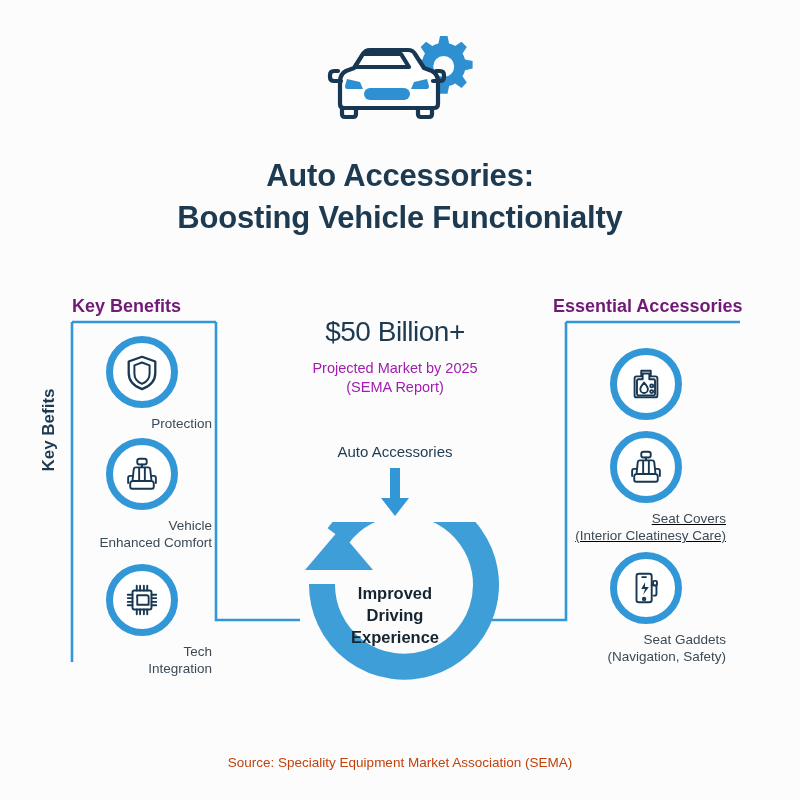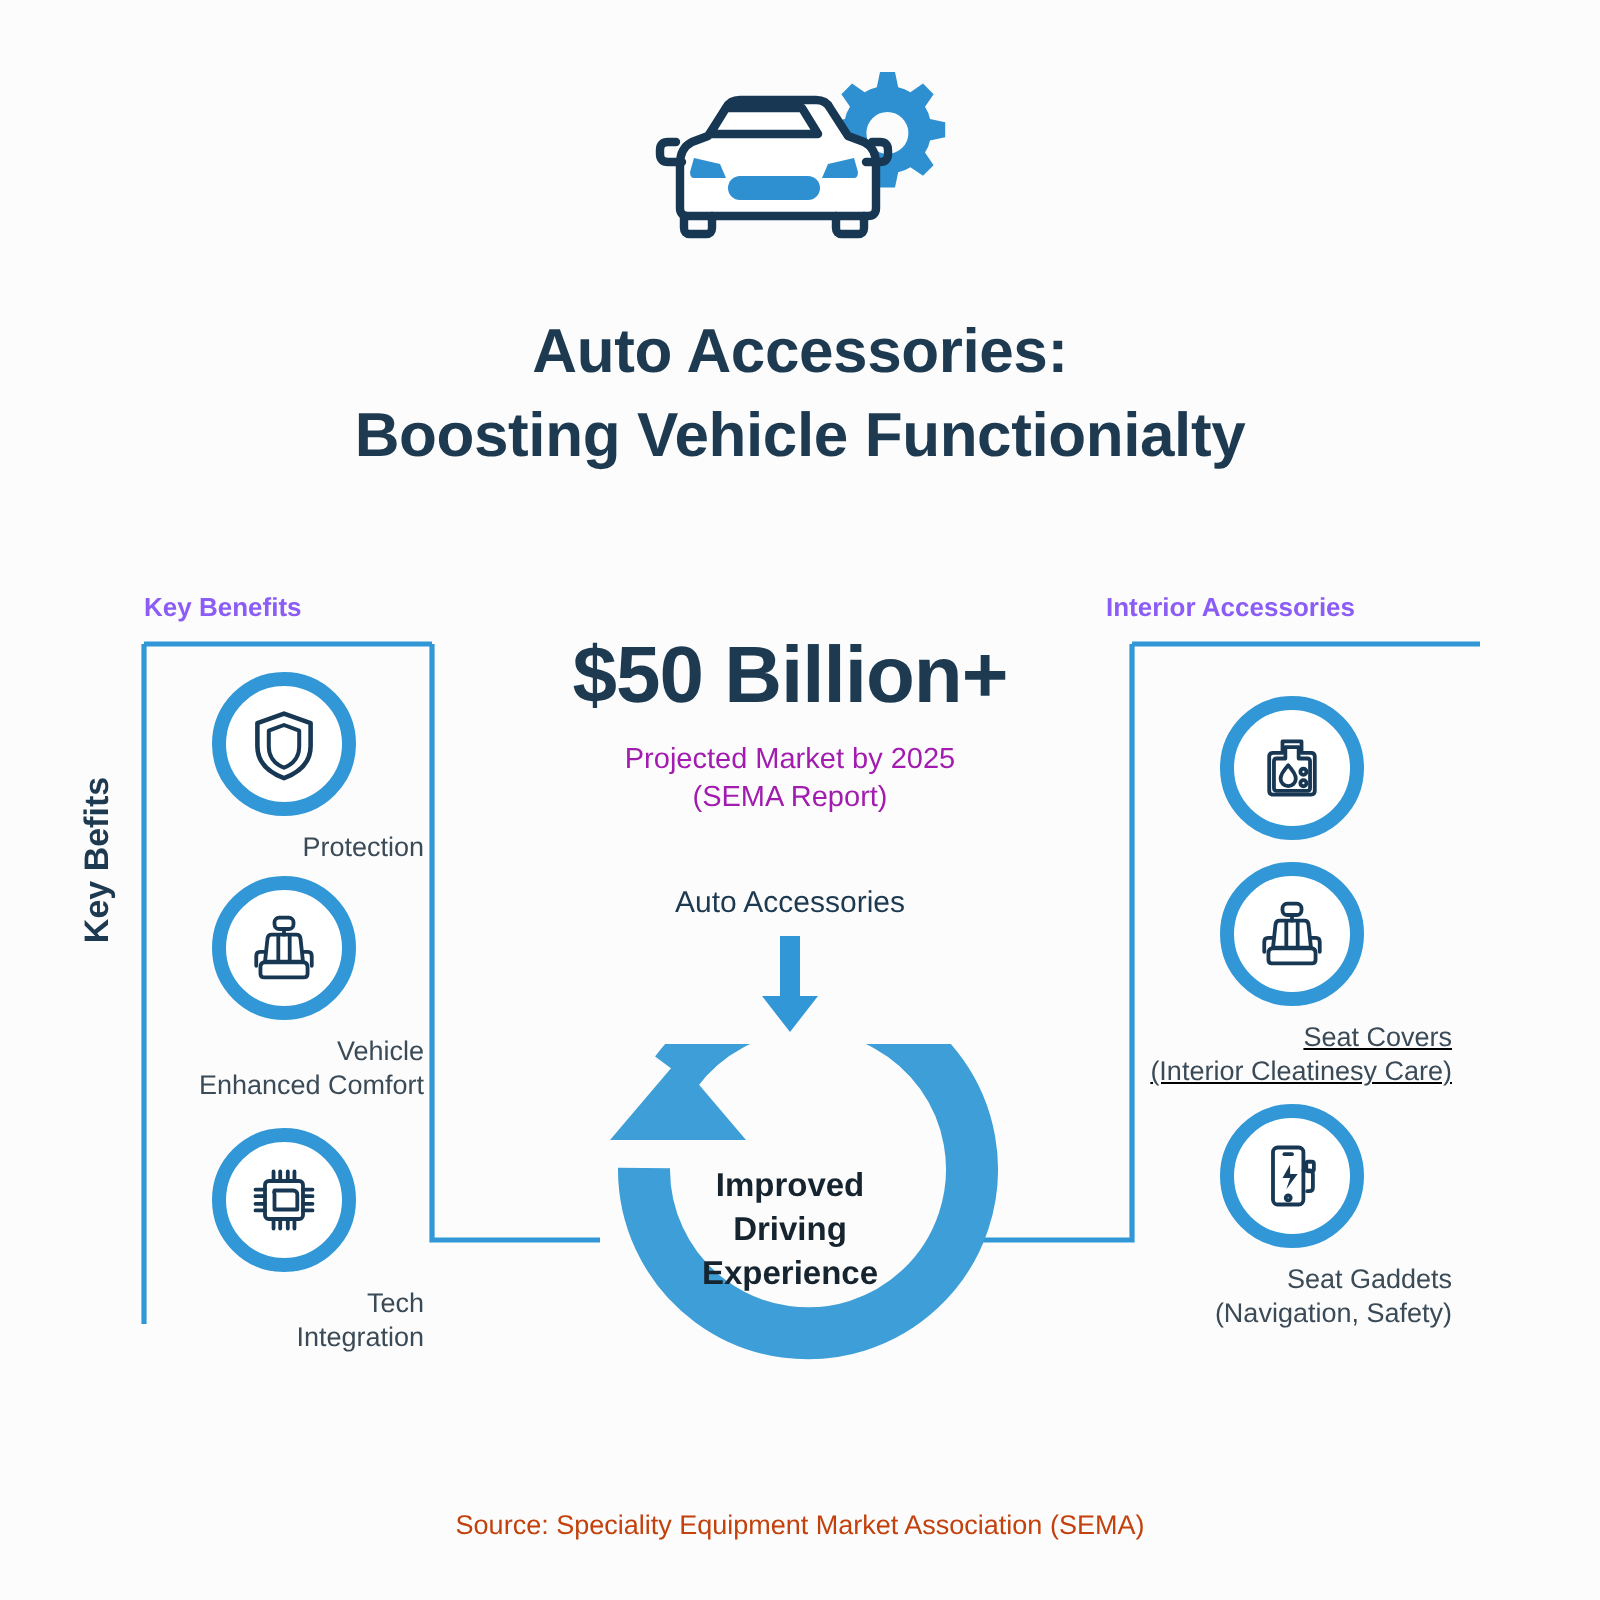--- a/index.html
+++ b/index.html
@@ -27,23 +27,23 @@
     color: #1d3a51;
     font-weight: bold;
     font-size: 31px;
     line-height: 1.34;
     letter-spacing: -0.2px;
   }
   #title-block .tline { display: block; }
 
   
   .section-header {
-    color: #8b5cf6;
+    color: #701a75;
     font-weight: bold;
-    font-size: 13px;
+    font-size: 18px;
     white-space: nowrap;
   }
   #left-header  { left: 72px;  top: 296px; }
   #right-header { left: 553px; top: 296px; }
 
   
   #vertical-label {
     left: -6px; top: 415px;
     width: 120px; height: 30px;
     color: #1d3a51;
@@ -81,22 +81,22 @@
   
   #col-left  { left: 72px;  top: 336px; width: 140px; }
   #col-right { left: 566px; top: 336px; width: 160px; }
   .col .item { position: absolute; width: 100%; }
   .col .item .badge { margin: 0 auto; }
 
   
   #stat-block { left: 230px; top: 318px; width: 330px; text-align: center; }
   #stat-value {
     color: #1d3a51;
-    font-weight: bold;
-    font-size: 40px;
+    font-weight: normal;
+    font-size: 28px;
     letter-spacing: -0.5px;
     line-height: 1;
   }
   #stat-caption {
     margin-top: 13px;
     color: #a21caf;
     font-size: 14.5px;
     line-height: 1.32;
   }
   #stat-caption .sub { display: block; }
@@ -230,21 +230,21 @@
         </svg>
       </div>
       <div class="item-label">
         <span>Tech</span>
         <span class="sub">Integration</span>
       </div>
     </div>
 
   </div>
 
-  <div class="abs section-header" id="right-header">Interior Accessories</div>
+  <div class="abs section-header" id="right-header">Essential Accessories</div>
 
   <div class="abs col" id="col-right">
 
     <div class="item" style="top:12px;">
       <div class="badge lg">
         <svg width="38" height="38" viewBox="0 0 40 40">
           <g fill="none" stroke="#173753" stroke-width="2" stroke-linejoin="round">
             <path d="M15 6 h10 v6 h5 q2 0 2 2 v18 q0 2-2 2 h-20 q-2 0-2-2 v-18 q0-2 2-2 h5 z"></path>
             <path d="M16.5 9 h7 v6 h4.5 q1.5 0 1.5 1.5 v14 q0 1.5-1.5 1.5 h-16 q-1.5 0-1.5-1.5 v-14 q0-1.5 1.5-1.5 h4.5 z"></path>
             <path d="M18 18.5 c0 0-4 4.5-4 7 a4 4 0 0 0 8 0 c0-2.5-4-7-4-7 z" fill="none"></path>

